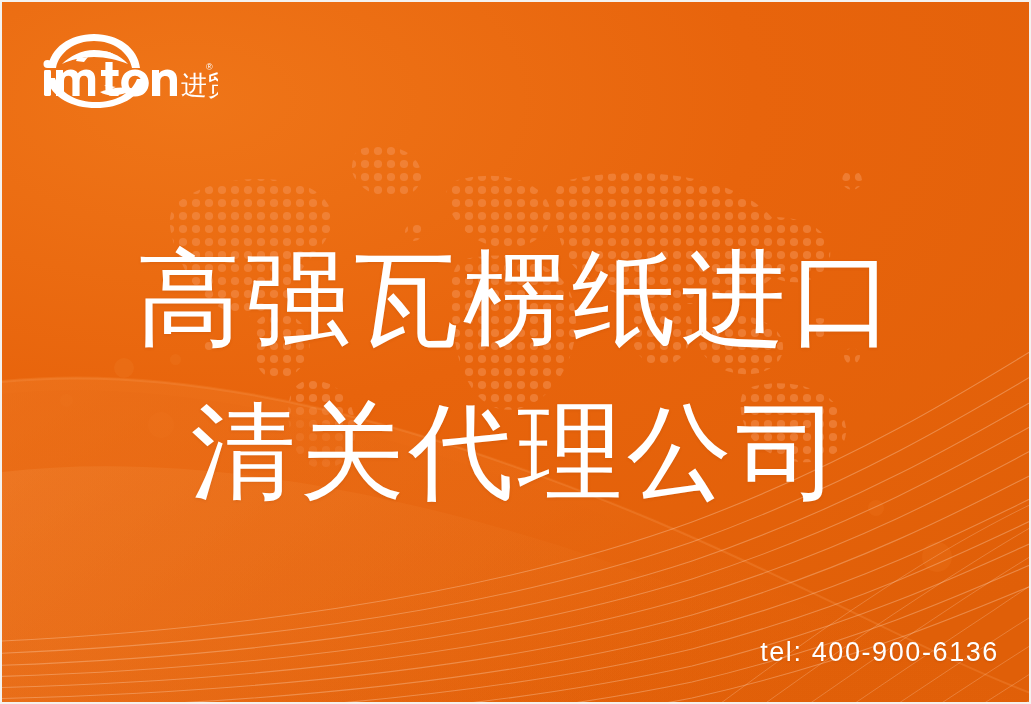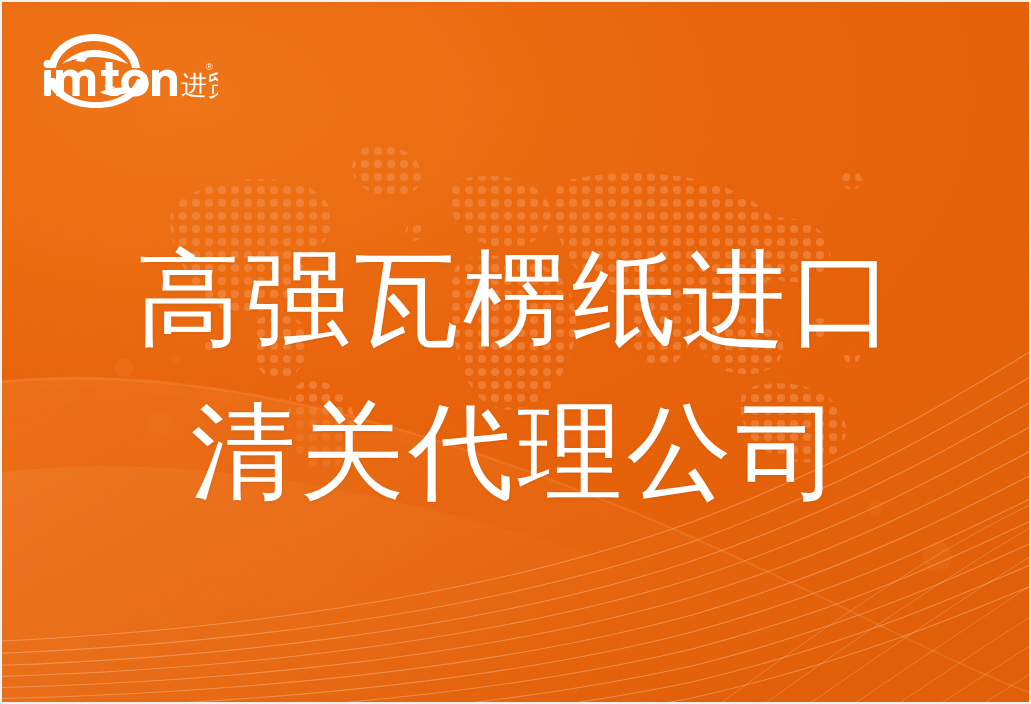--- a/index.html
+++ b/index.html
@@ -293,14 +293,15 @@
       <text x="143" y="64" font-family="'DejaVu Sans', sans-serif" font-size="26" fill="#ffffff">进贸通</text>
       <text x="168" y="40" font-family="'Liberation Sans', sans-serif" font-size="9" fill="#ffffff">®</text>
     </svg>
   </div>
 
   <div class="headline">
     <span class="l1">高强瓦楞纸进口</span>
     <span class="l2">清关代理公司</span>
   </div>
 
+  <div class="tel">tel: 400-900-6136</div>
 
 </div>
 
 </body></html>

